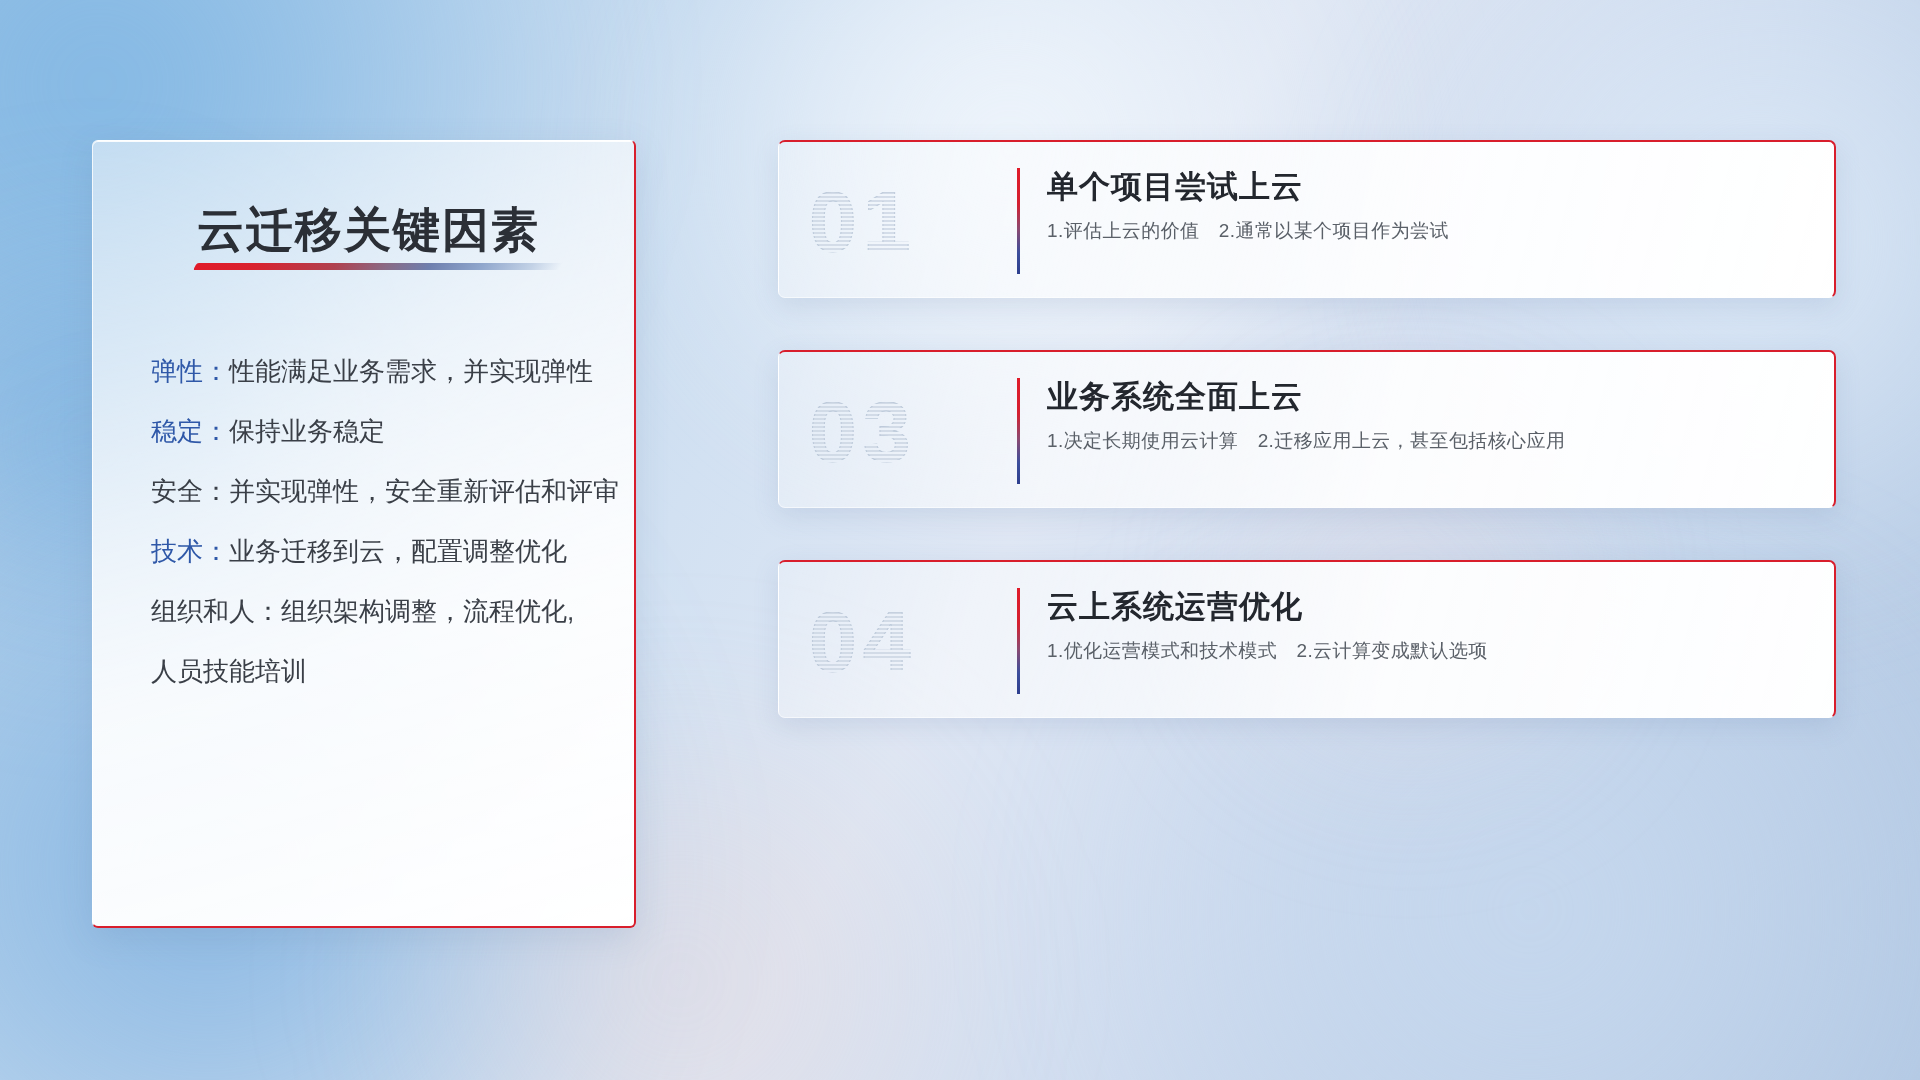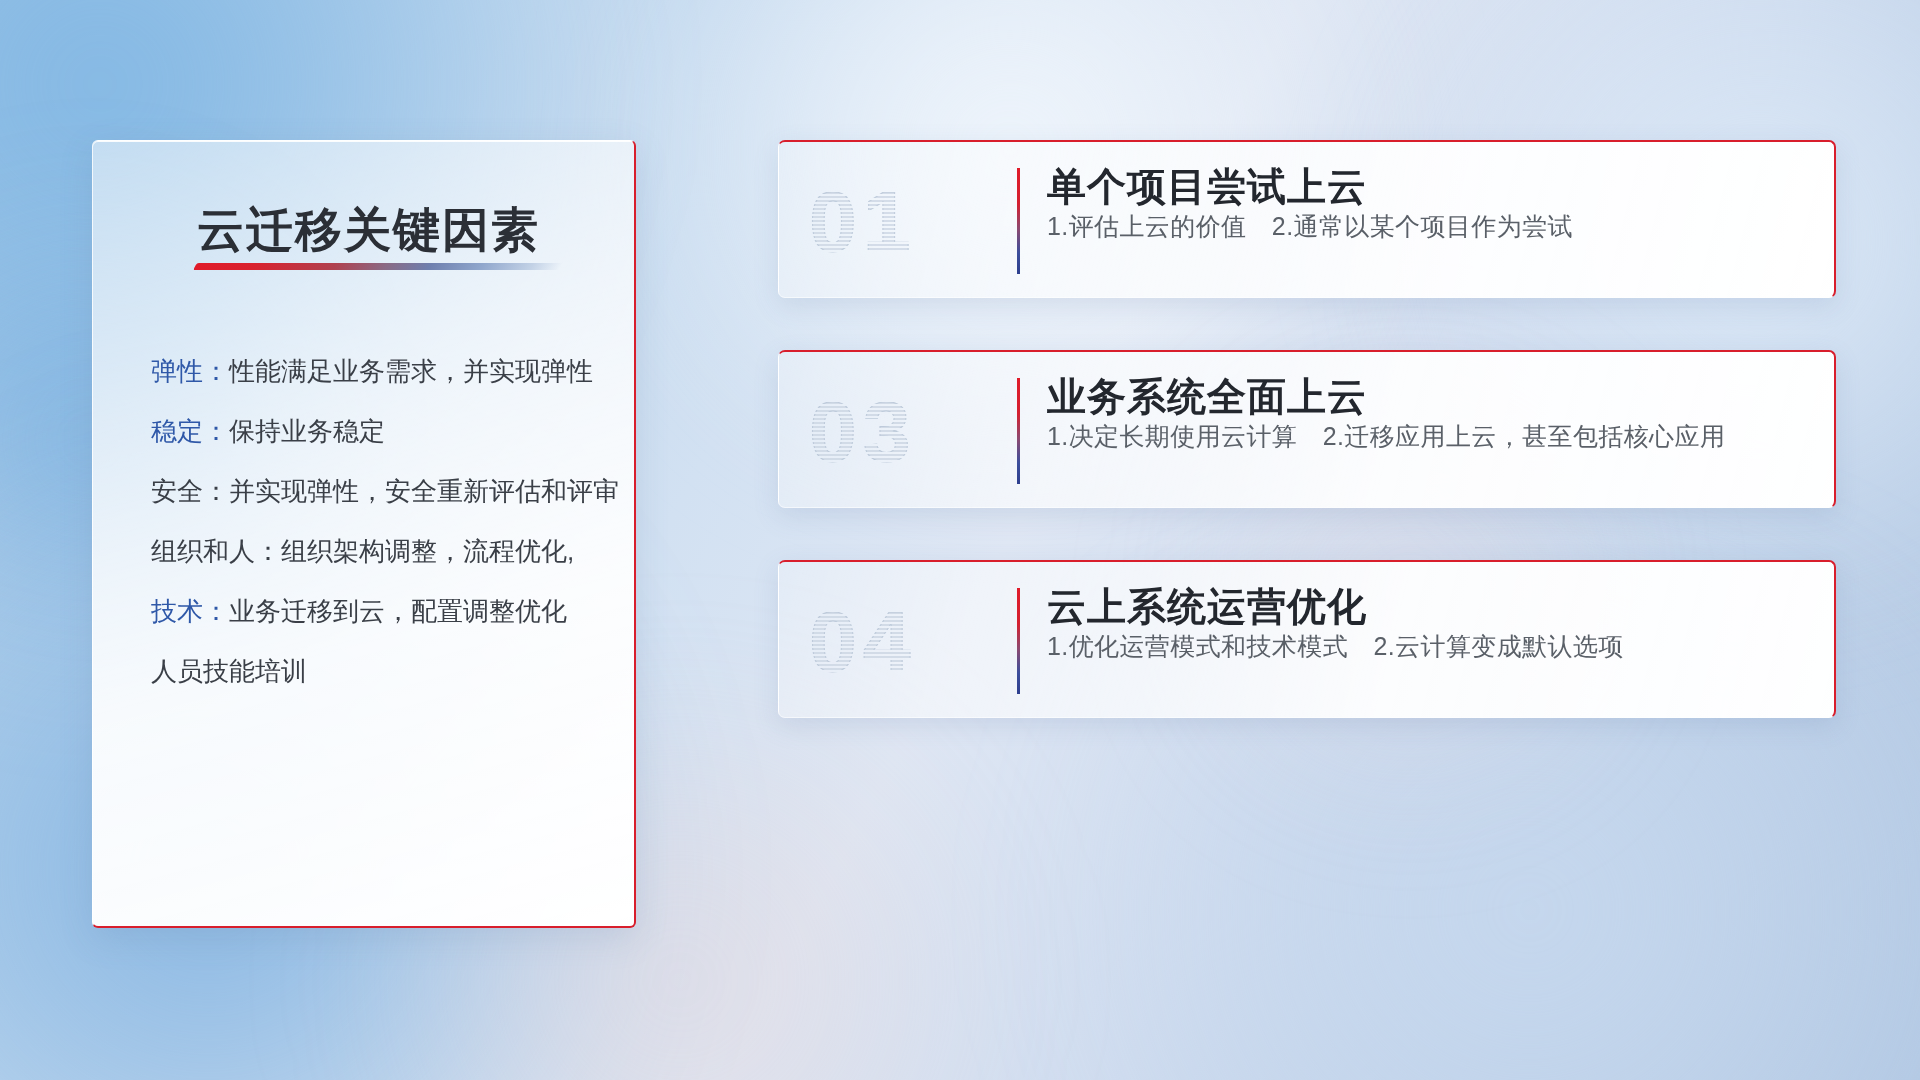--- a/index.html
+++ b/index.html
@@ -101,25 +101,25 @@
     -webkit-mask-image:repeating-linear-gradient(180deg, #000 0px, #000 2px, transparent 2px, transparent 4px);
             mask-image:repeating-linear-gradient(180deg, #000 0px, #000 2px, transparent 2px, transparent 4px);
     user-select:none;
   }
   .card-bar {
     position:absolute; left:238px; top:26px; width:3px; height:106px;
     background:linear-gradient(180deg, #e01b2a 0%, #d42030 34%, #8a4a72 58%, #3c4e9c 80%, #2d3f8e 100%);
   }
   .card-body { position:absolute; left:268px; top:22px; right:24px; }
   .card-title {
-    font-size:39px; font-weight:700; color:#23272e; letter-spacing:1px;
+    font-size:31px; font-weight:700; color:#23272e; letter-spacing:1px;
     line-height:46px; white-space:nowrap;
   }
   .card-sub {
-    margin-top:0; font-size:25px; color:#5a6068; letter-spacing:.4px;
+    margin-top:8px; font-size:19px; color:#5a6068; letter-spacing:.4px;
     white-space:nowrap;
   }
 </style>
 </head>
 <body>
 
 <div id="bg">
   <div class="bg-base"></div>
   <div class="glow g1"></div>
   <div class="glow g8"></div>
@@ -145,25 +145,25 @@
 
       <div class="factor-row">
         <span class="factor-label">稳定：</span><span class="factor-cont">保持业务稳定</span>
       </div>
 
       <div class="factor-row">
         <span class="factor-label plain">安全：</span><span class="factor-cont">并实现弹性，安全重新评估和评审</span>
       </div>
 
       <div class="factor-row">
+        <span class="factor-label">技术：</span><span class="factor-cont">业务迁移到云，配置调整优化</span>
+      </div>
+
+      <div class="factor-row">
         <span class="factor-label plain">组织和人：</span><span class="factor-cont">组织架构调整，流程优化,</span>
-      </div>
-
-      <div class="factor-row">
-        <span class="factor-label">技术：</span><span class="factor-cont">业务迁移到云，配置调整优化</span>
       </div>
 
       <div class="factor-row">
         <span class="factor-cont">人员技能培训</span>
       </div>
 
     </div>
   </section>
 
   <section id="cards">

